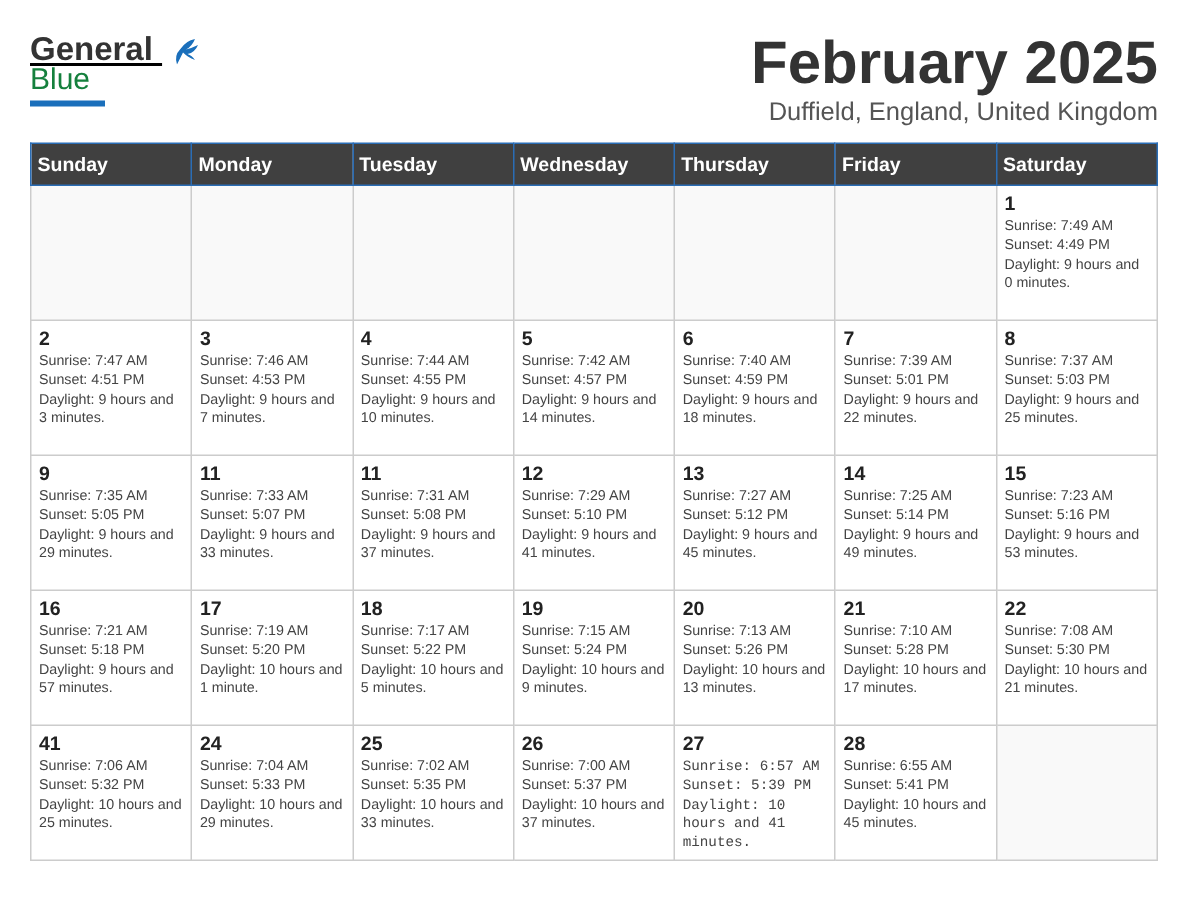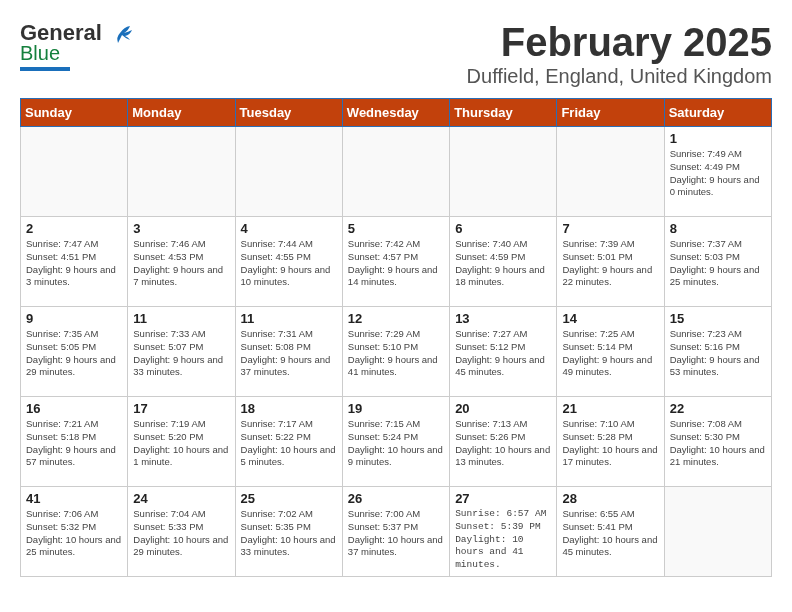--- a/index.html
+++ b/index.html
@@ -14,44 +14,44 @@
       display: flex;
       justify-content: space-between;
       align-items: flex-start;
       margin-bottom: 10px;
     }
     .logo {
       display: flex;
       flex-direction: column;
       align-items: flex-start;
     }
-    .logo-line1 { display: flex; align-items: center; gap: 2px; }
+    .logo-line1 { display: flex; align-items: center; gap: 2px; text-decoration: underline; }
     .logo-blue-bar {
       width: 50px;
       height: 4px;
       background: #1a6fbb;
       margin-top: 2px;
     }
     .title-block { text-align: right; }
     .main-title {
       font-size: 40px;
       font-weight: bold;
       color: #333;
     }
     .subtitle {
-      font-size: 20px;
+      font-size: 17px;
       color: #555;
     }
     .calendar {
       width: 100%;
       border-collapse: collapse;
       table-layout: fixed;
     }
     .calendar th {
-      background: #c2410c;
+      background: #404040;
       color: #fff;
       font-size: 13px;
       font-weight: bold;
       padding: 6px 4px;
       text-align: left;
       border: 1px solid #2a6db5;
     }
     .calendar td {
       border: 1px solid #ccc;
       vertical-align: top;

